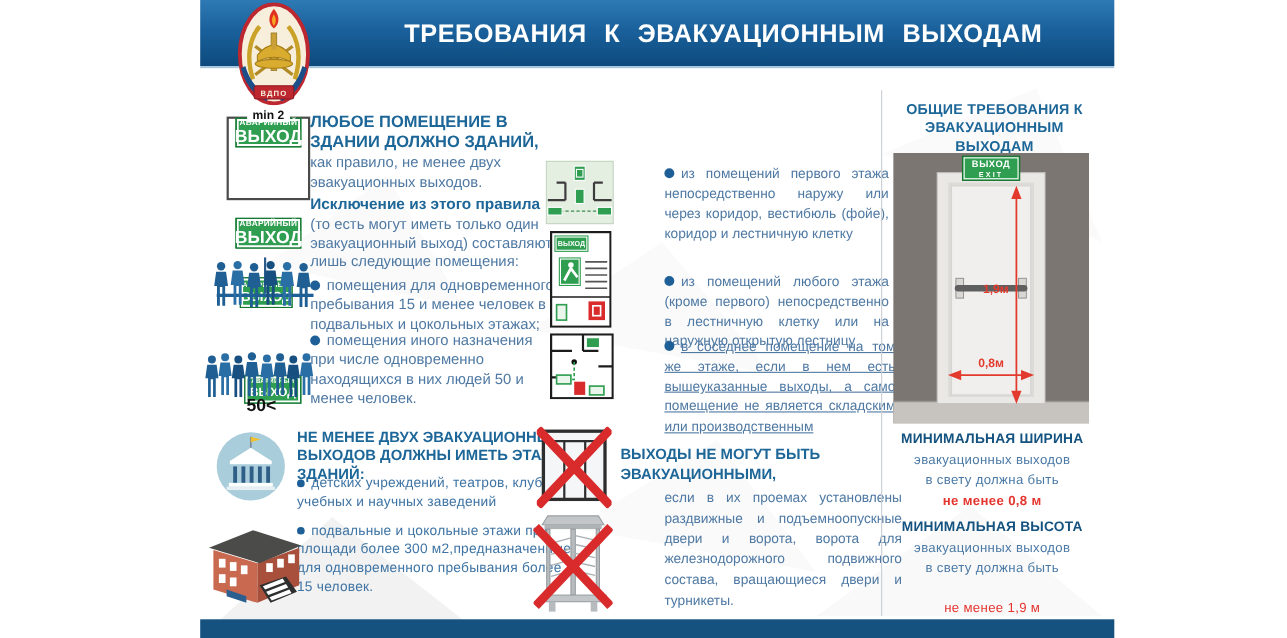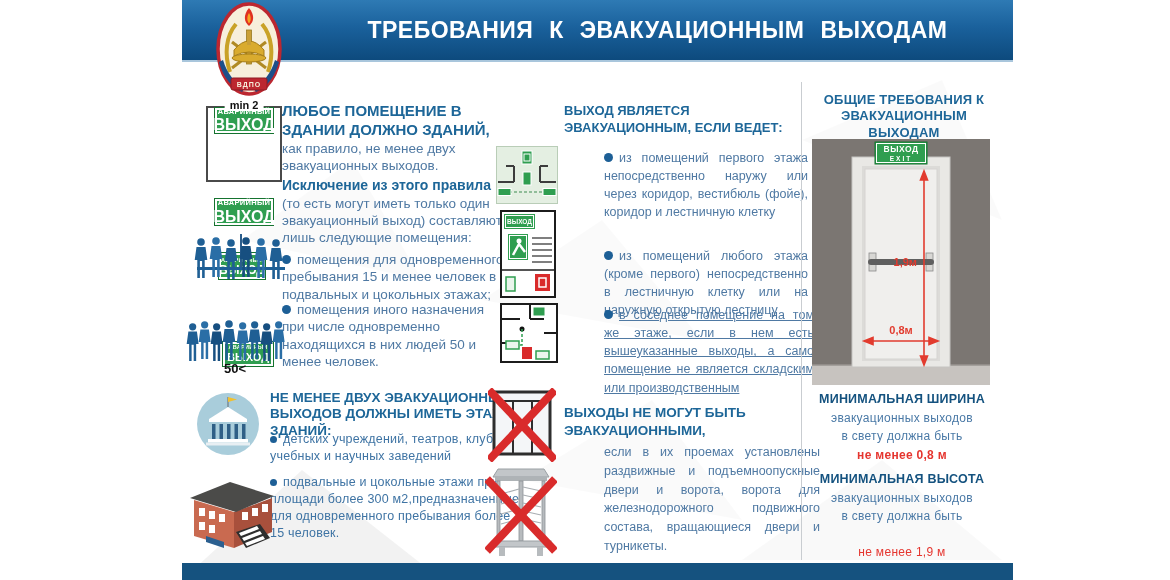--- a/index.html
+++ b/index.html
@@ -41,21 +41,21 @@
 
   .min2box{position:absolute;left:24px;top:106px;width:72px;height:72px;border:2px solid #4a4a4a;
            display:flex;flex-direction:column;align-items:center;justify-content:center;gap:20px;z-index:3;}
   .min2label{position:absolute;left:50%;top:-9px;transform:translateX(-50%);background:#fff;
              padding:0 5px;font-size:11px;font-weight:bold;color:#111;white-space:nowrap;}
   .postsign{position:absolute;left:15px;top:208px;width:88px;height:62px;}
   .postsign .pole{position:absolute;left:43px;top:26px;width:2px;height:33px;background:#2b5d8c;}
   .postsign .baseline{position:absolute;left:0;bottom:0;width:88px;height:3px;background:#1d5f96;}
   .postsign .esign{position:absolute;left:21px;top:0;width:46px;height:26px;}
   .crowdsign{position:absolute;left:40px;top:297px;width:50px;height:24px;}
-  .crowdlabel{position:absolute;left:42px;top:361px;font-size:13px;font-weight:bold;color:#111;}
+  .crowdlabel{position:absolute;left:42px;top:361px;font-size:16px;font-weight:bold;color:#111;}
 
   .just{text-align:justify;margin-left:40px;}
 </style>
 </head>
 <body>
 
 <div class="page">
 <div class="poster">
 
   <svg class="bgpoly" width="831" height="580">
@@ -247,23 +247,20 @@
     </g>
     <polygon points="46,54 70,46 80,60 56,70" fill="#2e2e2e"></polygon>
     <g fill="#fff">
       <polygon points="49,55 67,48 69,51 51,58"></polygon>
       <polygon points="52,60 70,53 72,56 54,63"></polygon>
       <polygon points="55,65 73,58 75,61 57,68"></polygon>
     </g>
     <polygon points="16,58 34,64 34,70 16,64" fill="#2b5f8f"></polygon>
   </svg>
 
-  <div class="layer" style="left:382px;top:103px;width:238px;">
-    <p class="hblue" style="font-size:13px;line-height:1.3;">ВЫХОД ЯВЛЯЕТСЯ  ЭВАКУАЦИОННЫМ, ЕСЛИ ВЕДЕТ:</p>
-  </div>
 
   <svg class="layer" style="left:314px;top:146px;" width="62" height="58" viewBox="0 0 62 58">
     <rect x="0.5" y="0.5" width="61" height="57" fill="#e4efe2" stroke="#b9cdb7"></rect>
     <g stroke="#3c3c3c" stroke-width="2" fill="none">
       <path d="M2,36 H18 M44,36 H60 M18,20 V36 M44,20 V36 M10,20 H18 M44,20 H52"></path>
     </g>
     <rect x="26" y="5" width="10" height="13" fill="#2f9e50" stroke="#fff"></rect>
     <rect x="28" y="8" width="6" height="7" fill="none" stroke="#fff" stroke-width="1"></rect>
     <rect x="27" y="26" width="8" height="13" fill="#2f9e50" stroke="#fff"></rect>
     <line x1="8" y1="46" x2="54" y2="46" stroke="#3c8c50" stroke-width="1.2" stroke-dasharray="3,2"></line>

